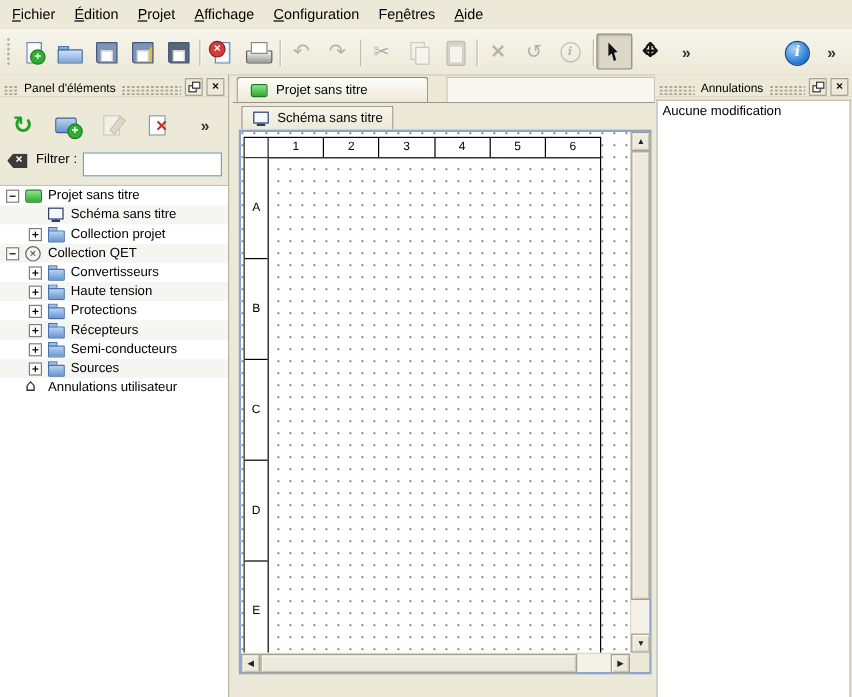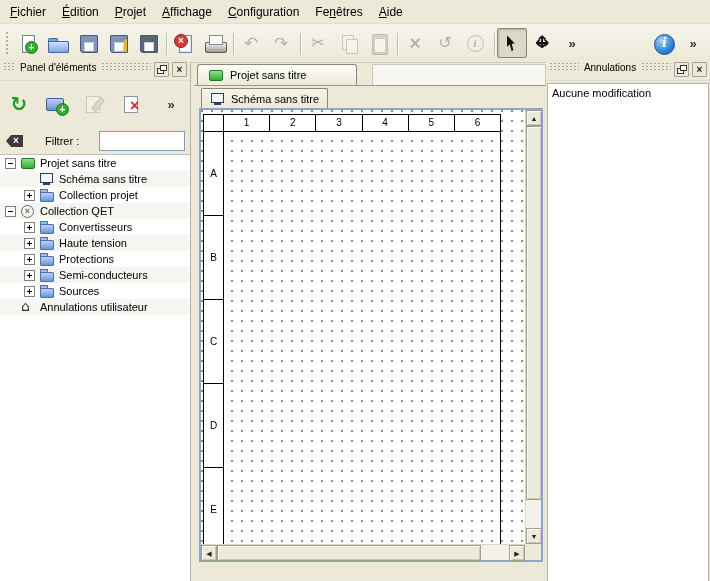--- a/index.html
+++ b/index.html
@@ -96,34 +96,34 @@
   .ticon[data-icon="folder"]::before{content:"";position:absolute;left:1px;top:1px;width:6px;height:3px;background:#9cbde8;
       border:1px solid #4a71a8;border-bottom:none;border-radius:1px 1px 0 0}
   .ticon[data-icon="folder"]::after{content:"";position:absolute;left:1px;top:4px;width:12px;height:8px;
       background:linear-gradient(#b8d4f6,var(--folder-blue,#6f9bd8));border:1px solid #4a71a8;border-radius:1px}
   .ticon[data-icon="qet"]::before{content:"×";position:absolute;left:1px;top:1px;width:11px;height:11px;border:1px solid #666;
       border-radius:50%;color:#666;font:bold 9px/11px "Liberation Sans",sans-serif;text-align:center}
   .ticon[data-icon="home"]::before{content:"⌂";position:absolute;left:1px;top:-1px;font:14px/14px "DejaVu Sans",sans-serif;color:#333}
 
   
   .left-dock{position:absolute;left:0;top:62px;width:191px;bottom:0;border-right:1px solid #b8b4a4;box-sizing:border-box;background:#ece9d8}
-  .dock-title{height:18px;display:flex;align-items:flex-start;gap:3px;padding:0 3px;border-bottom:1px solid #dedbca}
+  .dock-title{height:18px;display:flex;align-items:flex-end;gap:3px;padding:0 3px;border-bottom:1px solid #dedbca}
   .grip{flex:0 0 12px;height:9px;background-image:radial-gradient(#aaa695 1px,transparent 1.2px);background-size:4px 3px}
   .grip-fill{flex:1;height:9px;background-image:radial-gradient(#aaa695 1px,transparent 1.2px);background-size:4px 3px}
   .dtext{font-size:10px;white-space:nowrap;padding:0 2px}
   .dock-btn{flex:0 0 13px;width:13px;height:13px;position:relative;background:#ece9d8;border:1px solid #a8a493;border-radius:1px;box-sizing:content-box}
   .dock-btn.float::before{content:"";position:absolute;left:2px;top:5px;width:5px;height:4px;border:1px solid #333;background:#fff}
   .dock-btn.float::after{content:"";position:absolute;left:5px;top:2px;width:5px;height:4px;border:1px solid #333;background:#fff}
   .dock-btn.close::before{content:"×";position:absolute;left:0;top:0;width:13px;height:13px;
       font:bold 10px/13px "Liberation Sans",sans-serif;text-align:center;color:#111}
   .lp-toolbar{height:46px;display:flex;align-items:center;padding:0 5px;gap:10px}
   .lp-item{width:28px;height:28px;display:inline-flex;align-items:center;justify-content:center;position:relative;flex:0 0 auto}
   .lp-item[data-disabled="true"]{opacity:.38;filter:grayscale(.8)}
   .lp-overflow{margin-left:auto}
-  .filter-row{height:28px;display:flex;align-items:center;gap:20px;padding:0 5px}
+  .filter-row{height:28px;display:flex;align-items:flex-start;gap:5px;padding:0 5px}
   .flabel{white-space:nowrap}
   .filter-input{flex:1;height:18px;border:1px solid #7f9db9;background:#fff;font:11px "Liberation Sans",sans-serif;padding:0 3px;min-width:0}
   .tree{position:absolute;left:0;top:92px;right:0;bottom:0;background:#fff;border-top:1px solid #c6c2b2;overflow:hidden}
   .tree-row{height:16px;display:flex;align-items:center;gap:4px}
   .tree-row:nth-child(even){background:#f5f6f2}
   .tree-row[data-level="0"]{padding-left:5px}
   .tree-row[data-level="1"]{padding-left:24px}
   .expander{width:9px;height:9px;border:1px solid #7f7f7f;background:#fff;position:relative;flex:0 0 9px;box-sizing:content-box}
   .expander::before{content:"";position:absolute;left:2px;top:4px;width:5px;height:1px;background:#000}
   .tree-row[data-exp="plus"] .expander::after{content:"";position:absolute;left:4px;top:2px;width:1px;height:5px;background:#000}
@@ -263,20 +263,25 @@
       </div>
       <div class="tree-row" data-level="1" data-exp="plus">
         <span class="expander"></span>
         <span class="ticon" data-icon="folder"></span>
         <span class="tlabel">Haute tension</span>
       </div>
       <div class="tree-row" data-level="1" data-exp="plus">
         <span class="expander"></span>
         <span class="ticon" data-icon="folder"></span>
         <span class="tlabel">Protections</span>
+      </div>
+      <div class="tree-row" data-level="1" data-exp="plus">
+        <span class="expander"></span>
+        <span class="ticon" data-icon="folder"></span>
+        <span class="tlabel">Récepteurs</span>
       </div>
       <div class="tree-row" data-level="1" data-exp="plus">
         <span class="expander"></span>
         <span class="ticon" data-icon="folder"></span>
         <span class="tlabel">Semi-conducteurs</span>
       </div>
       <div class="tree-row" data-level="1" data-exp="plus">
         <span class="expander"></span>
         <span class="ticon" data-icon="folder"></span>
         <span class="tlabel">Sources</span>

